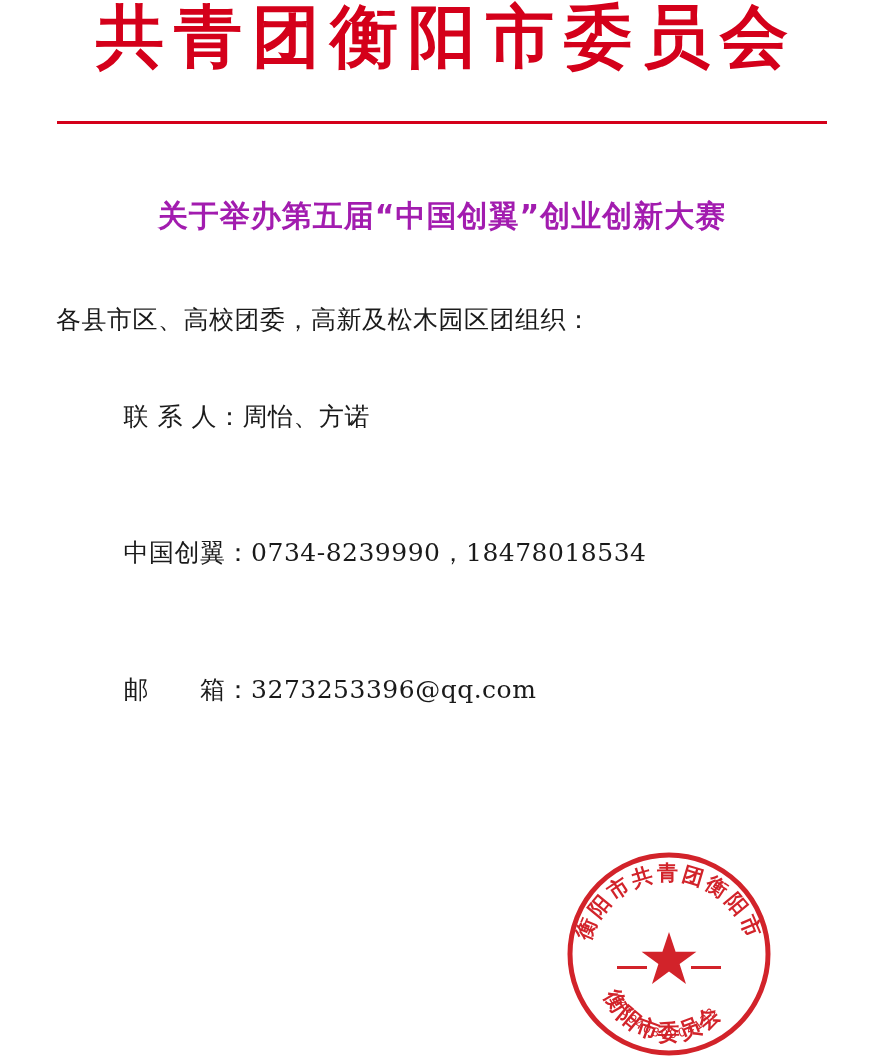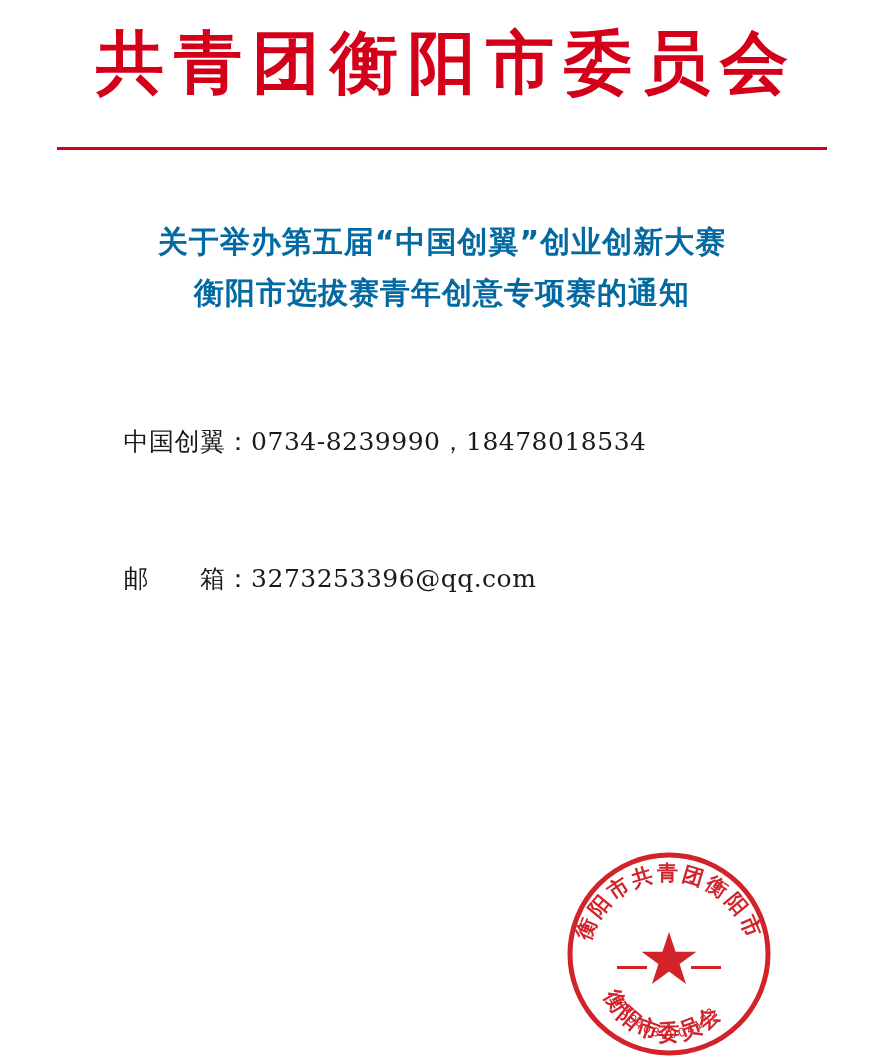--- a/index.html
+++ b/index.html
@@ -20,21 +20,20 @@
     width: 884px;
     height: 1062px;
     position: relative;
     box-sizing: border-box;
     padding: 0;
   }
 
   
   .letterhead {
     text-align: center;
-    padding-top: 26px;
   }
   .letterhead-title {
     color: #d4001a;
     font-family: "DejaVu Sans", "Liberation Sans", sans-serif;
     font-weight: bold;
     font-size: 68px;
     letter-spacing: 10px;
     line-height: 1.1;
     white-space: nowrap;
     text-indent: 10px;
@@ -47,21 +46,21 @@
   }
 
   
   .doc-title {
     margin-top: 66px;
     text-align: center;
     font-family: "DejaVu Sans", "Liberation Sans", sans-serif;
     font-weight: bold;
     font-size: 30px;
     line-height: 1.7;
-    color: #0369a1;
+    color: #a21caf;
     letter-spacing: 1px;
   }
   .doc-title .line {
     display: block;
   }
 
   
   .body-wrap {
     margin: 56px 56px 0 56px;
     font-size: 25px;
@@ -104,26 +103,29 @@
 
 <div class="page">
 
   <div class="letterhead">
     <div class="letterhead-title">共青团衡阳市委员会</div>
     <div class="letterhead-rule"></div>
   </div>
 
   <div class="doc-title">
     <span class="line">关于举办第五届“中国创翼”创业创新大赛</span>
-    <span class="line">衡阳市选拔赛青年创意专项赛的通知</span>
   </div>
 
   <div class="body-wrap">
+    <div class="salutation">各县市区、高校团委，高新及松木园区团组织：</div>
 
     <div class="contacts">
+      <div class="contact-line">
+        <span>联 系 人：</span><span>周怡、方诺</span>
+      </div>
       <div class="contact-line">
         <span>中国创翼：</span><span>0734-8239990，18478018534</span>
       </div>
       <div class="contact-line">
         <span>邮　　箱：</span><span>3273253396@qq.com</span>
       </div>
     </div>
   </div>
 
   <div class="seal">

